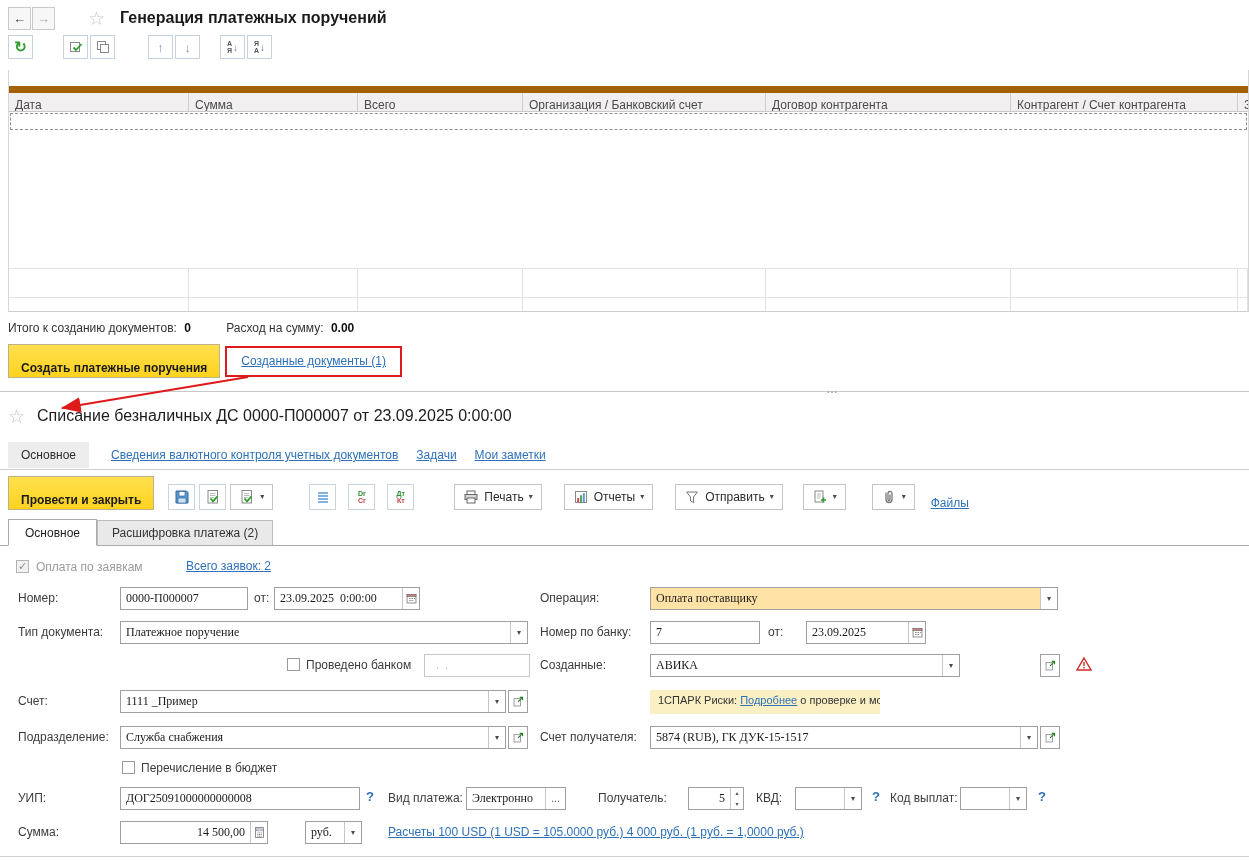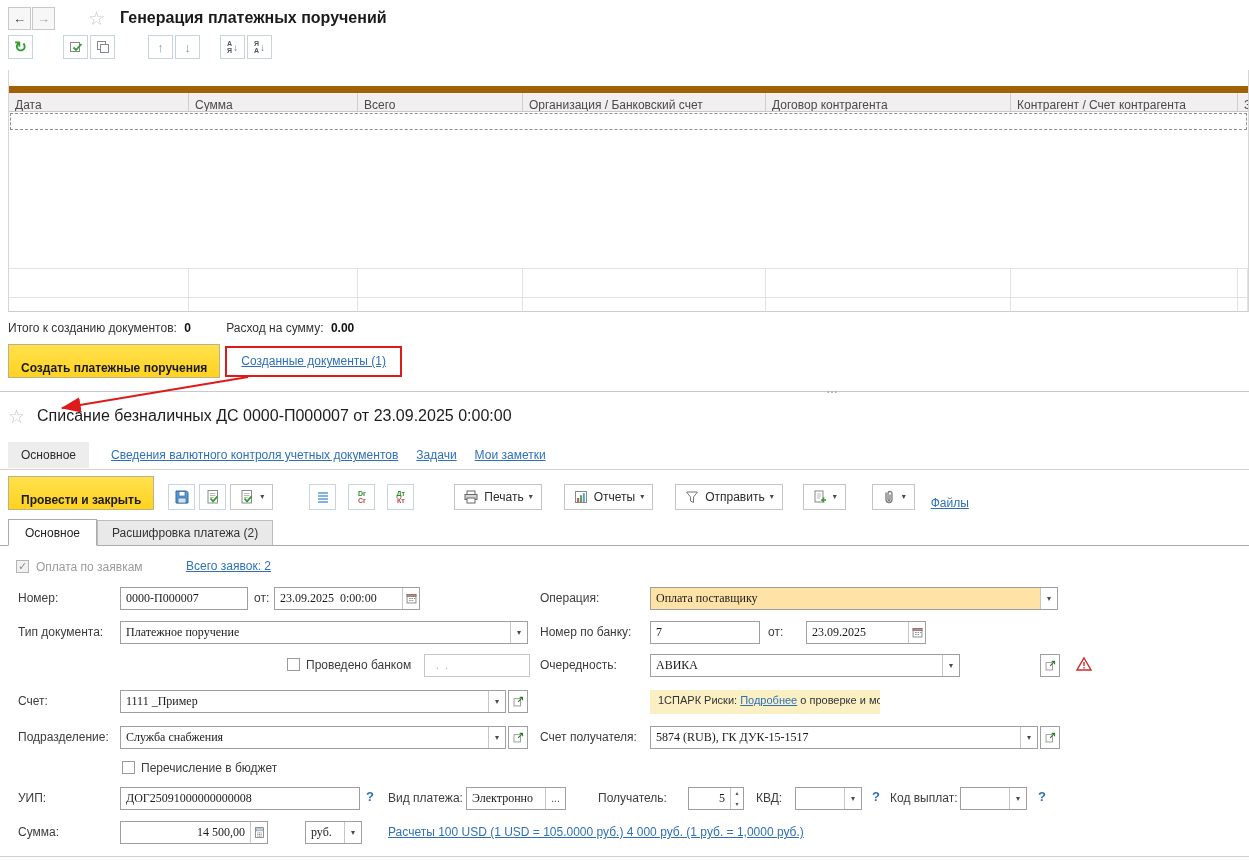--- a/index.html
+++ b/index.html
@@ -409,21 +409,21 @@
           </span>
       </div>
     </div>
 
     <div class="frow" style="top:654px">
       <span class="cb" style="left:287px"></span>
       <span class="lb" style="left:306px">Проведено банком</span>
       <div class="fld ghost" style="left:424px; width:106px">
           <input value="  .  ." style="">
         </div>
-      <span class="lb" style="left:540px">Очередность:</span>
+      <span class="lb" style="left:540px">Созданные:</span>
       <div class="fld" style="left:650px; width:310px">
         <input value="АВИКА" style="">
         <span class="fbtn">
             <span class="caret">▾</span>
           </span>
       </div>
       <span class="sq" style="left:1040px">
           <svg class="i14">
             <use href="#sym-open"></use>
           </svg>

